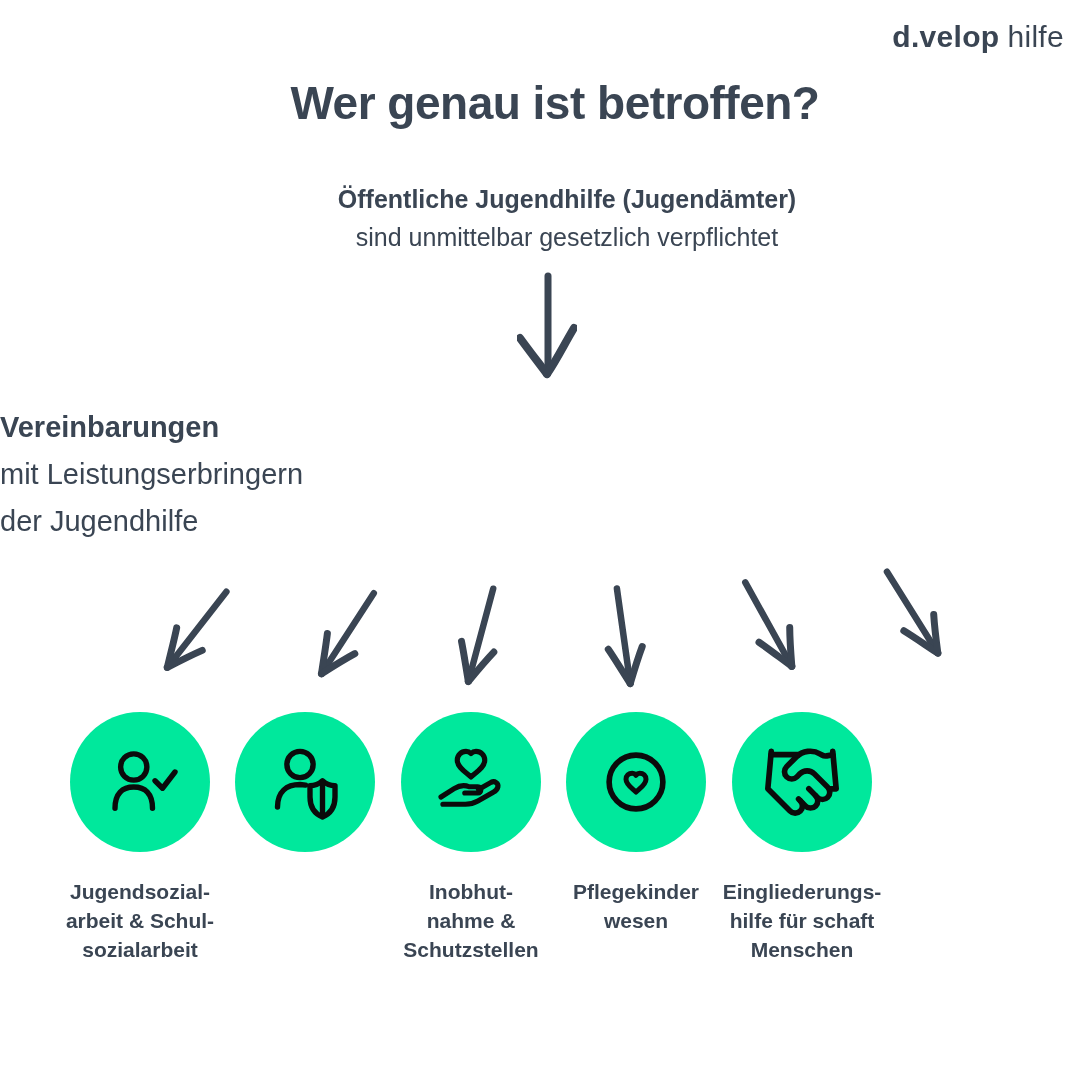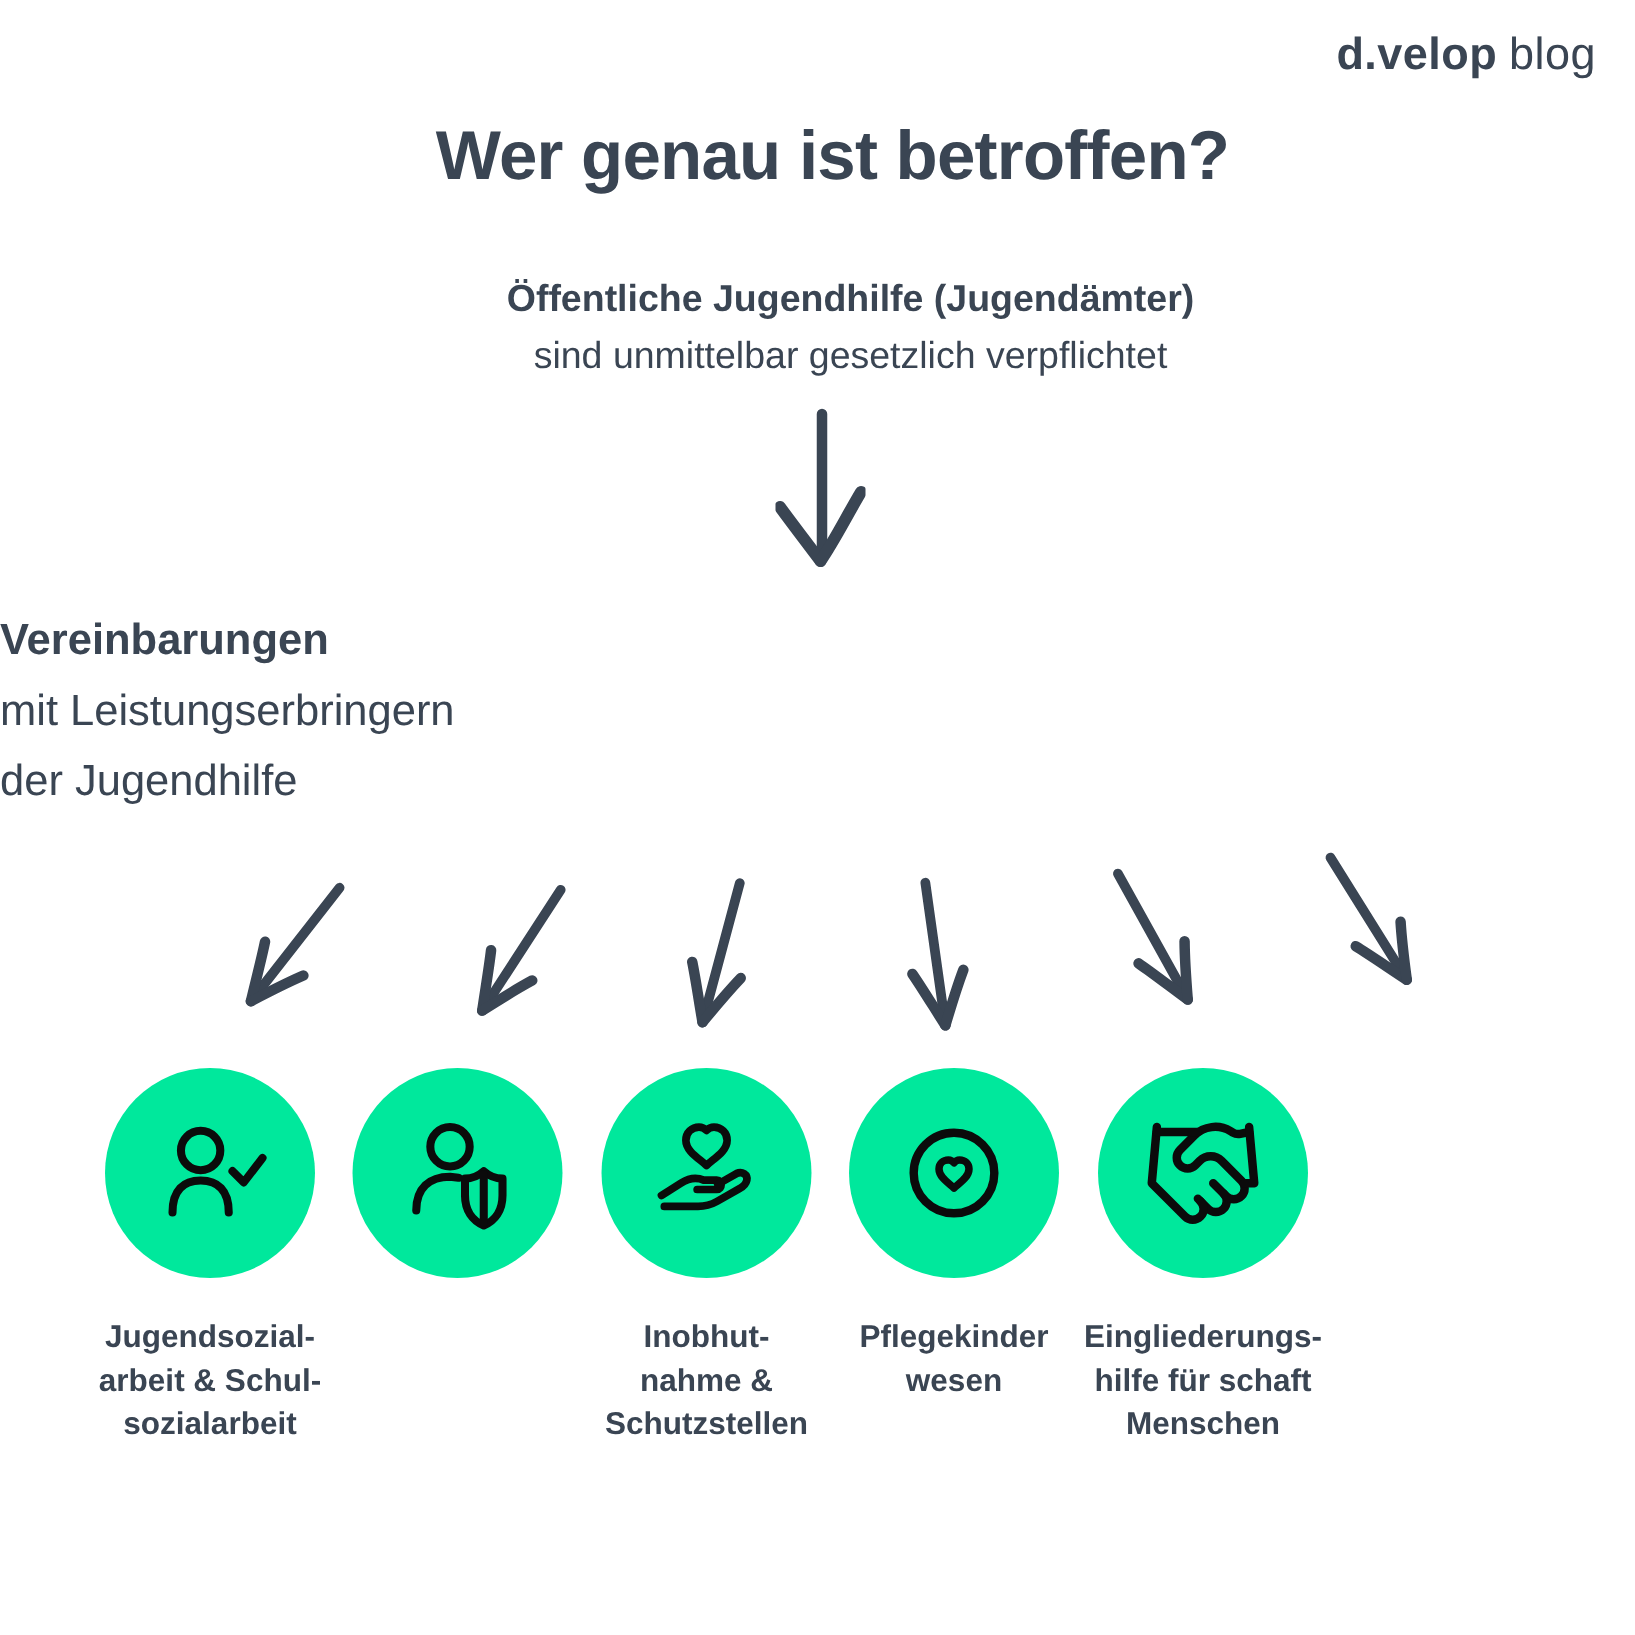--- a/index.html
+++ b/index.html
@@ -41,21 +41,21 @@
   .circle svg{display:block;}
   .ic path,.ic circle{stroke:#0B0B0B;fill:none;stroke-linecap:round;stroke-linejoin:round;}
   .label{margin-top:25px;font-size:21px;font-weight:700;line-height:29px;white-space:pre-line;}
 </style>
 </head>
 <body>
 
 <div class="stage">
 
   <div class="logo">
-    <span class="brand">d.velop</span><span class="suffix">blog</span>
+    <span class="brand">d.velop</span><span class="suffix">hilfe</span>
   </div>
 
   <h1 class="title">Wer genau ist betroffen?</h1>
 
   <div class="intro">
     <div class="l1">Öffentliche Jugendhilfe (Jugendämter)</div>
     <div class="l2">sind unmittelbar gesetzlich verpflichtet</div>
   </div>
 
   <svg class="arrow main-arrow" width="60" height="108" viewBox="0 0 60 108">

